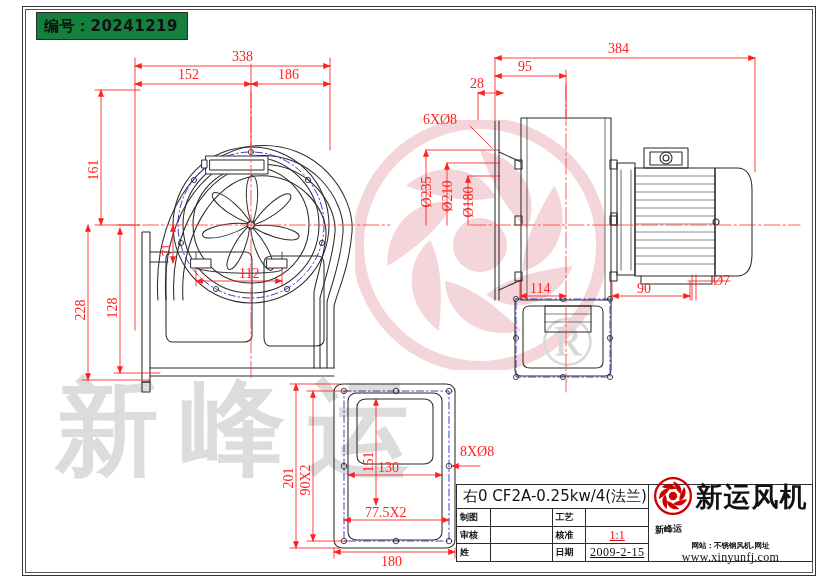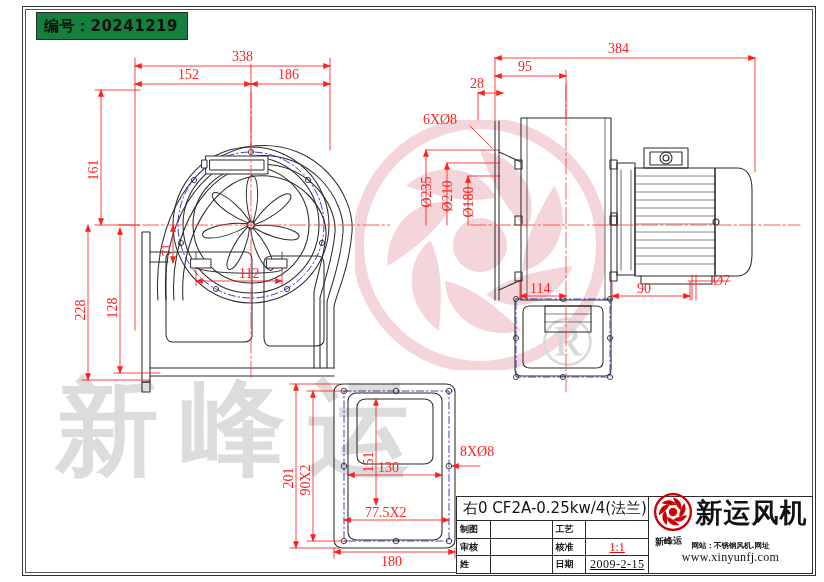--- a/index.html
+++ b/index.html
@@ -25,37 +25,37 @@
   .wm-r{left:540px;top:300px;font-size:72px;color:#d9d9d9;font-family:"Liberation Serif",serif;}
 
   
   svg.draw{position:absolute;left:0;top:0;width:824px;height:582px;z-index:5;}
 
   
   .dim{fill:#ff2020;font-family:"Liberation Serif",serif;font-size:14px;}
   .dim-s{fill:#ff2020;font-family:"Liberation Serif",serif;font-size:12.5px;}
 
   
-  .tblock{position:absolute;left:456px;top:496px;width:357px;height:78px;z-index:40;background:#fff;
+  .tblock{position:absolute;left:456px;top:484px;width:357px;height:78px;z-index:40;background:#fff;
           border:1.3px solid #2b2b2b;box-sizing:border-box;display:flex;}
   .tb-left{width:192px;display:flex;flex-direction:column;border-right:1.3px solid #2b2b2b;box-sizing:border-box;}
   .tb-title{height:23px;display:flex;align-items:center;padding-left:6px;border-bottom:1.2px solid #2b2b2b;
             font-size:15px;color:#111;font-family:"DejaVu Sans","Liberation Sans",sans-serif;white-space:nowrap;}
   .tb-grid{flex:1;display:flex;flex-direction:column;}
   .tb-row{flex:1;display:flex;border-bottom:1px solid #2b2b2b;}
   .tb-row:last-child{border-bottom:none;}
   .tb-c{display:flex;align-items:center;justify-content:center;border-right:1px solid #2b2b2b;box-sizing:border-box;
         font-size:9px;color:#111;font-family:"DejaVu Sans","Liberation Sans",sans-serif;font-weight:700;}
   .tb-c:last-child{border-right:none;text-decoration:underline;}
   .lbl{width:34px;justify-content:flex-start;padding-left:3px;}
   .val{width:62px;}
   .red{color:#e01010;font-family:"Liberation Serif",serif;font-size:12px;font-weight:400;}
   .date{font-family:"Liberation Serif",serif;font-size:12px;font-weight:400;letter-spacing:.5px;}
 
-  .tb-right{flex:1;position:relative;display:flex;flex-direction:column;align-items:center;}
+  .tb-right{flex:1;position:relative;display:flex;flex-direction:column;align-items:center;justify-content:center;gap:16px;}
   .brandrow{display:flex;align-items:center;gap:4px;margin-top:-4px;}
   .brandname{font-size:27px;font-weight:700;color:#111;letter-spacing:1px;
              font-family:"DejaVu Sans","Liberation Sans",sans-serif;line-height:1;}
   .brandsub{position:absolute;left:6px;top:38px;font-size:9px;font-weight:700;color:#111;
             font-family:"DejaVu Sans","Liberation Sans",sans-serif;transform:rotate(-4deg);}
   .weblines{margin-top:11px;text-align:center;line-height:1.15;}
   .weblines div:first-child{font-size:7.5px;font-weight:700;color:#111;
             font-family:"DejaVu Sans","Liberation Sans",sans-serif;}
   .weblines div:last-child{font-size:12px;color:#111;font-family:"Liberation Serif",serif;letter-spacing:.3px;}
 </style>

